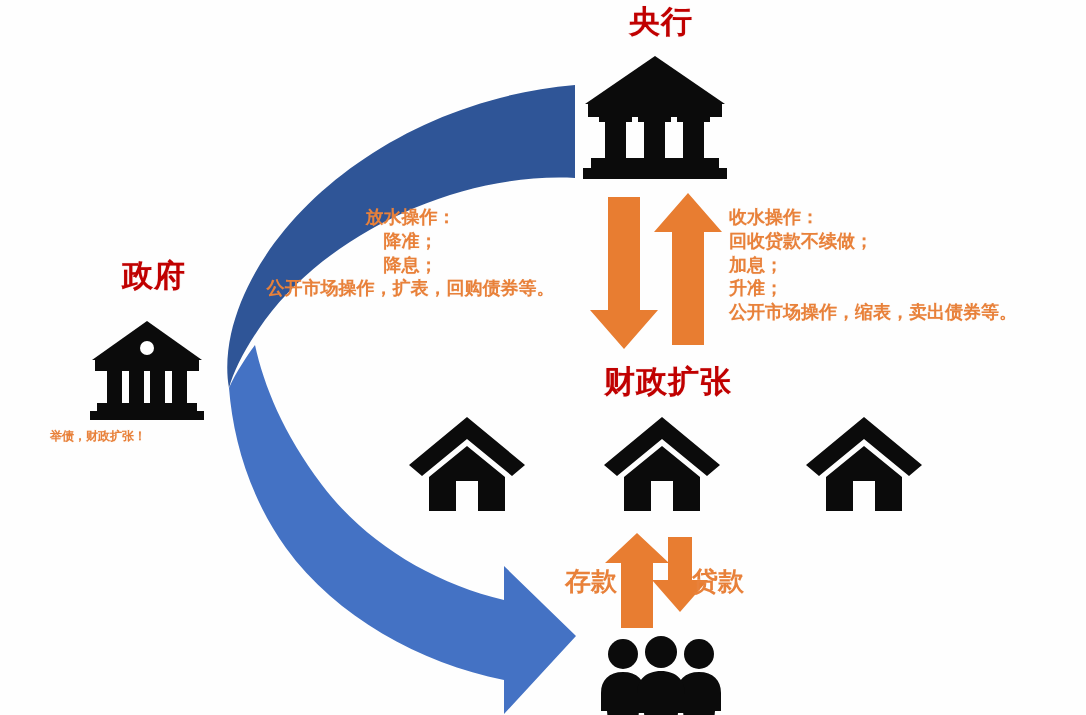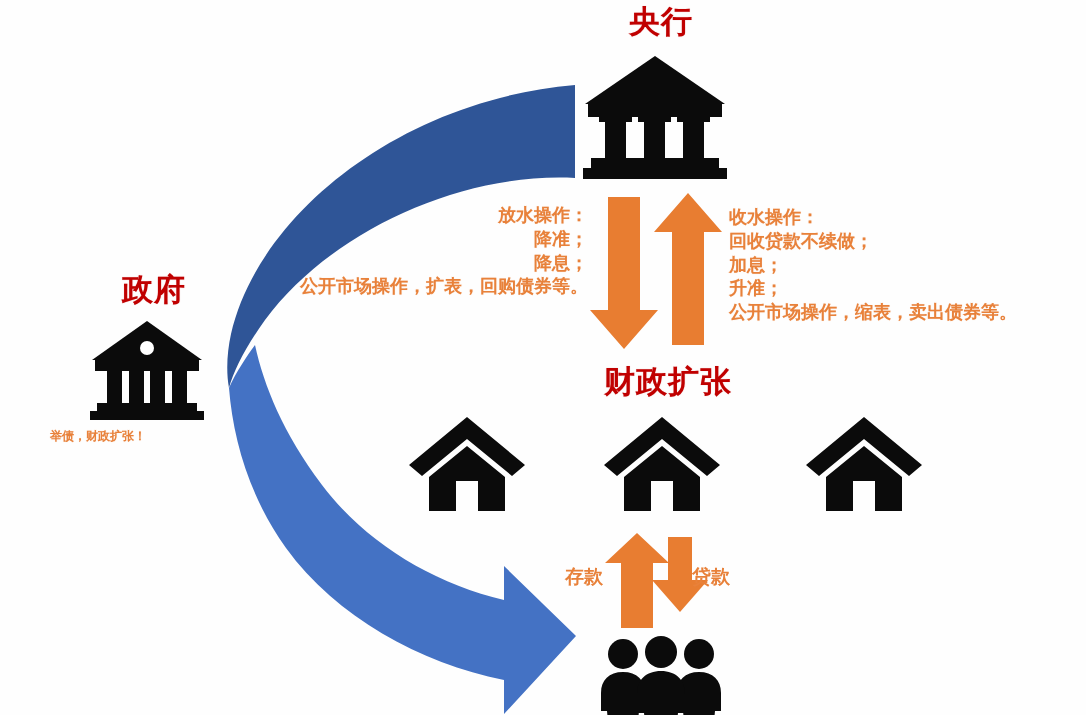--- a/index.html
+++ b/index.html
@@ -33,26 +33,26 @@
 
   
   .ann {
     color: #E8813A;
     font-weight: bold;
     font-size: 18px;
     line-height: 1.32;
     white-space: nowrap;
     text-shadow: 0 0 1px rgba(232,129,58,.25);
   }
-  .ann.right-align { text-align: right; font-family: Liberation Mono, monospace; }
+  .ann.right-align { text-align: center; }
   .ann.small { font-size: 12px; }
   .ann-flow {
     color: #E8813A;
     font-weight: bold;
-    font-size: 19px;
+    font-size: 26px;
     white-space: nowrap;
   }
 
   
   svg { display: block; overflow: visible; }
   .arrows-layer { position: absolute; left: 0; top: 0; width: 1086px; height: 715px; }
 </style>
 </head>
 <body>
 
@@ -106,21 +106,21 @@
 
       <rect x="18" y="63" width="33" height="7"></rect>
       <rect x="57" y="63" width="33" height="7"></rect>
       <rect x="96" y="63" width="33" height="7"></rect>
 
       <rect x="10" y="106" width="128" height="10"></rect>
       <rect x="2" y="116" width="144" height="11"></rect>
     </g>
   </svg>
 
-  <div class="abs" style="left:64px; top:272px; width:180px;">
+  <div class="abs" style="left:64px; top:258px; width:180px;">
     <div class="node-title">政府</div>
   </div>
   <svg class="abs" style="left:89px; top:318px;" width="116" height="102" viewBox="0 0 116 102" xmlns="http://www.w3.org/2000/svg">
     <g fill="#0B0B0B">
       <polygon points="58,3 113,42 3,42"></polygon>
       <circle cx="58" cy="30" r="7" fill="#ffffff"></circle>
       <rect x="6" y="42" width="104" height="11"></rect>
       <rect x="18" y="53" width="15" height="33"></rect>
       <rect x="40" y="53" width="15" height="33"></rect>
       <rect x="61" y="53" width="15" height="33"></rect>

